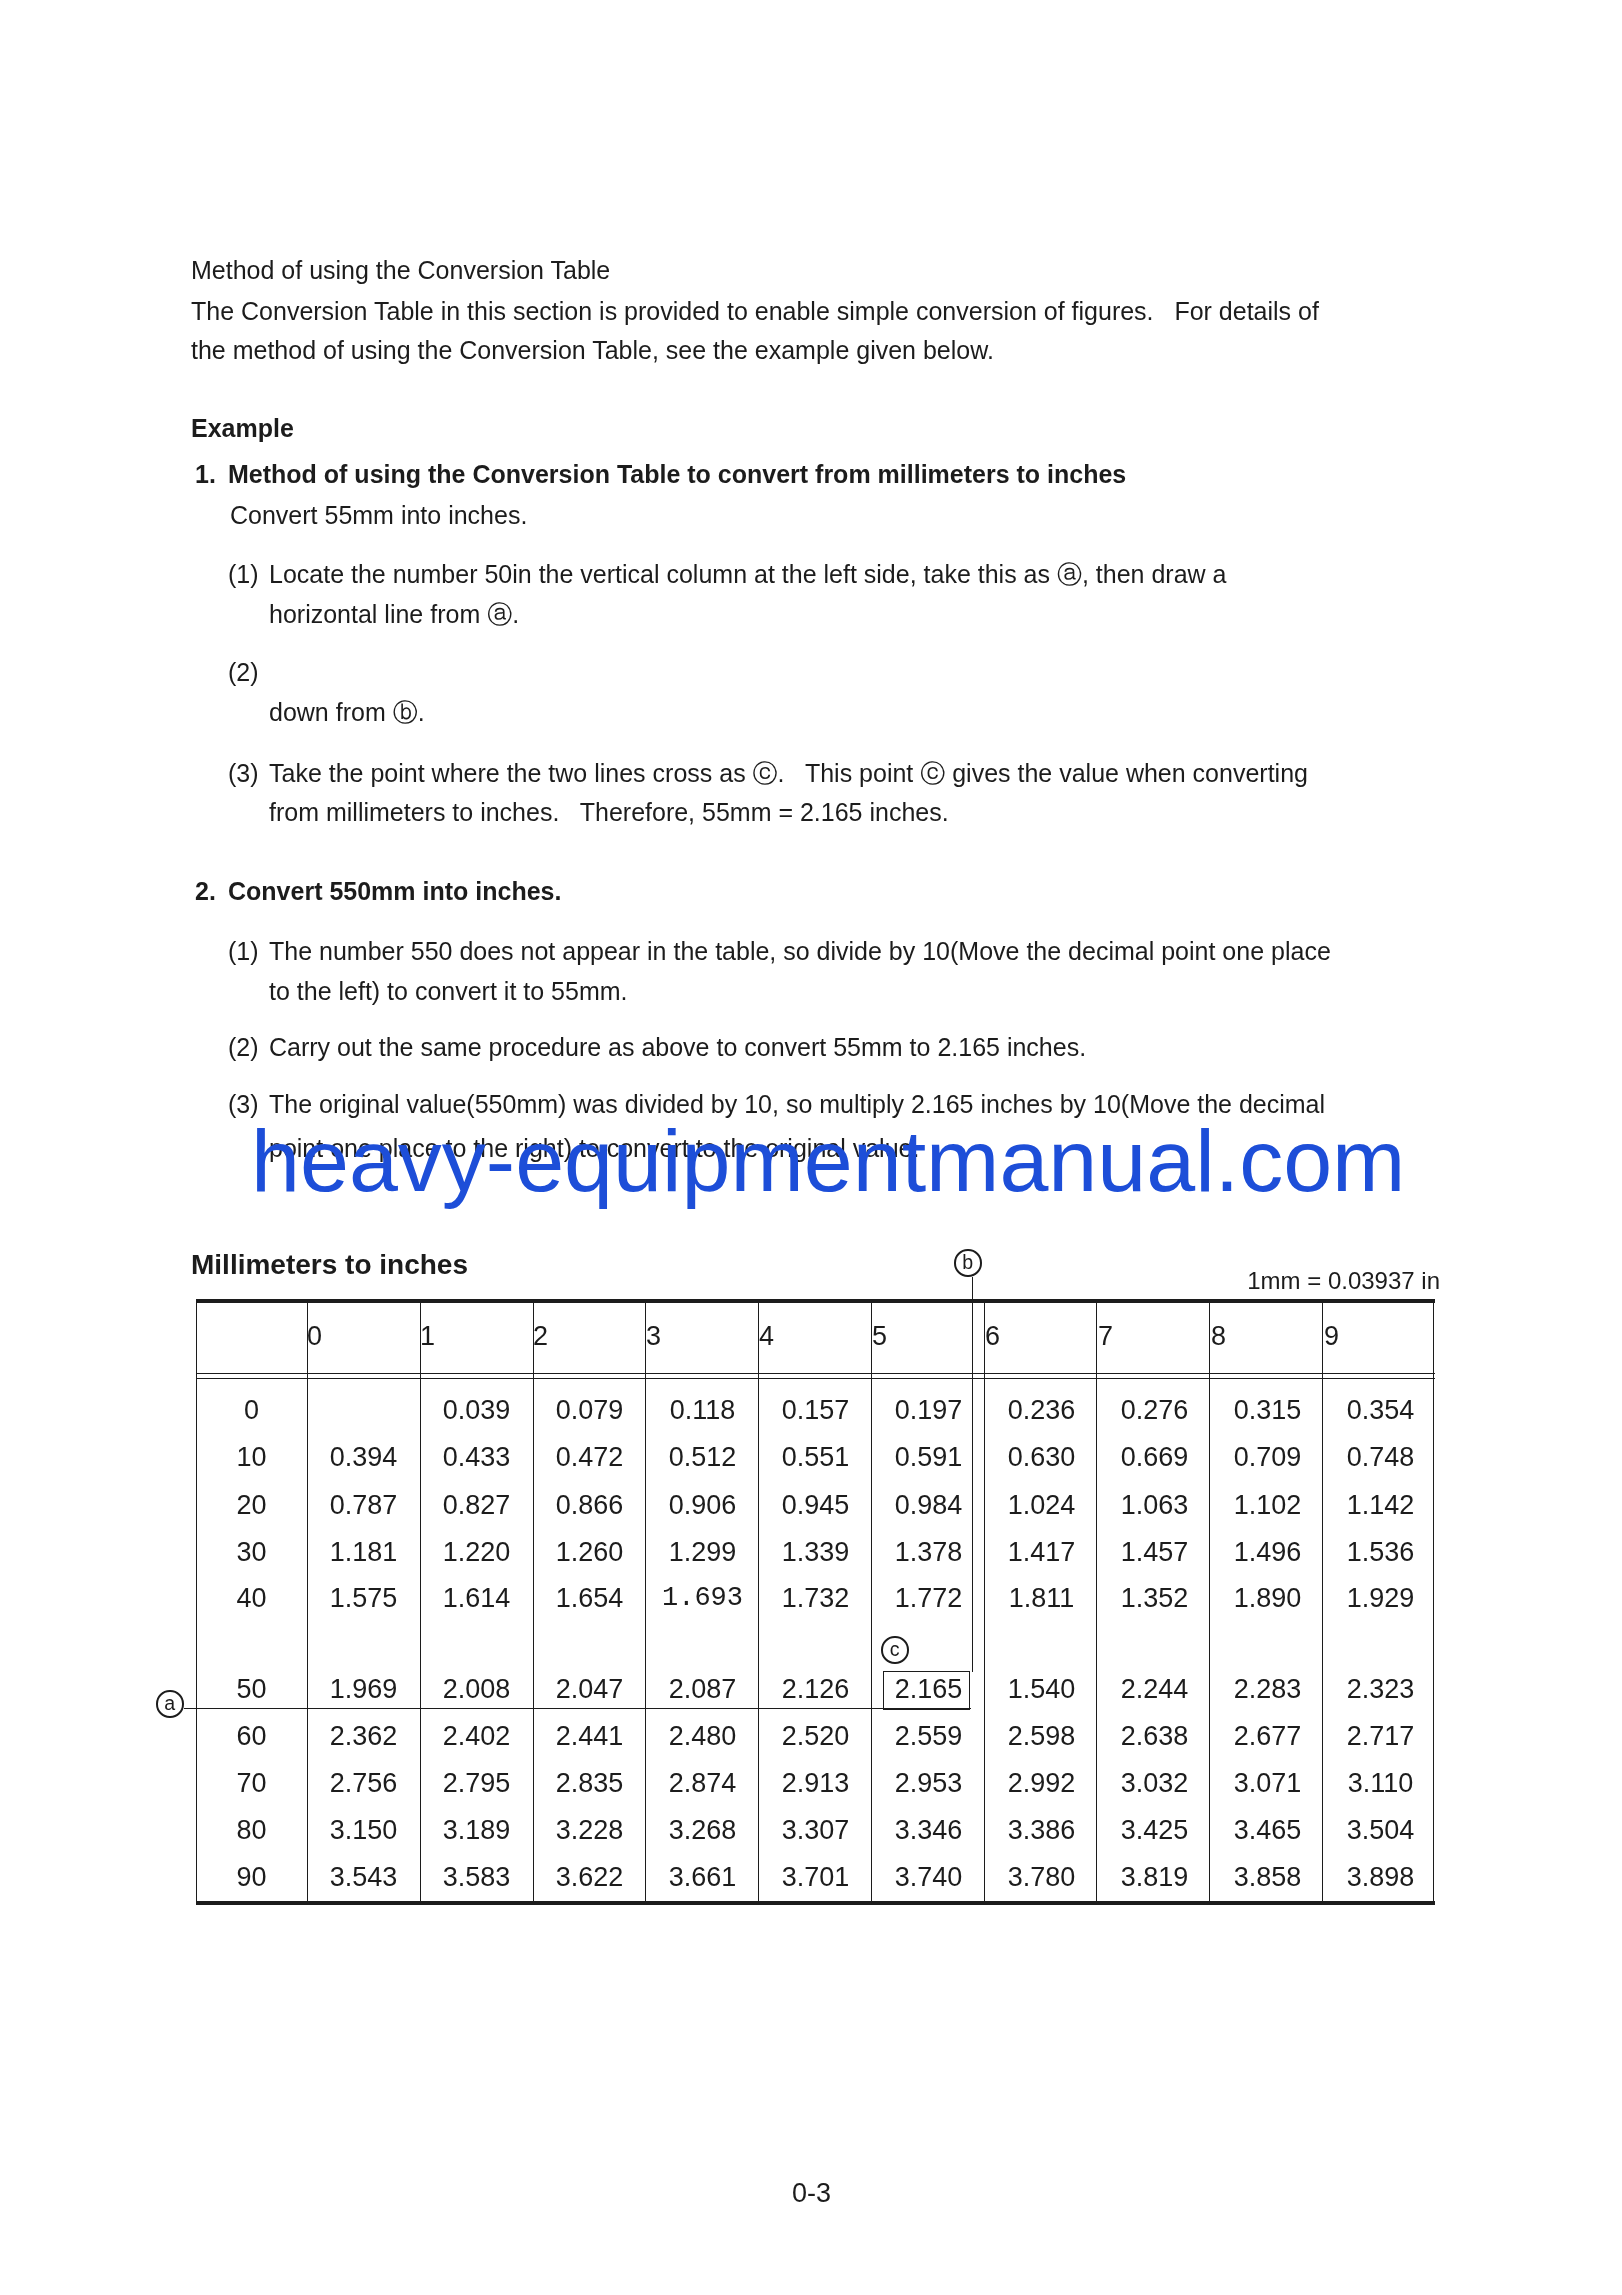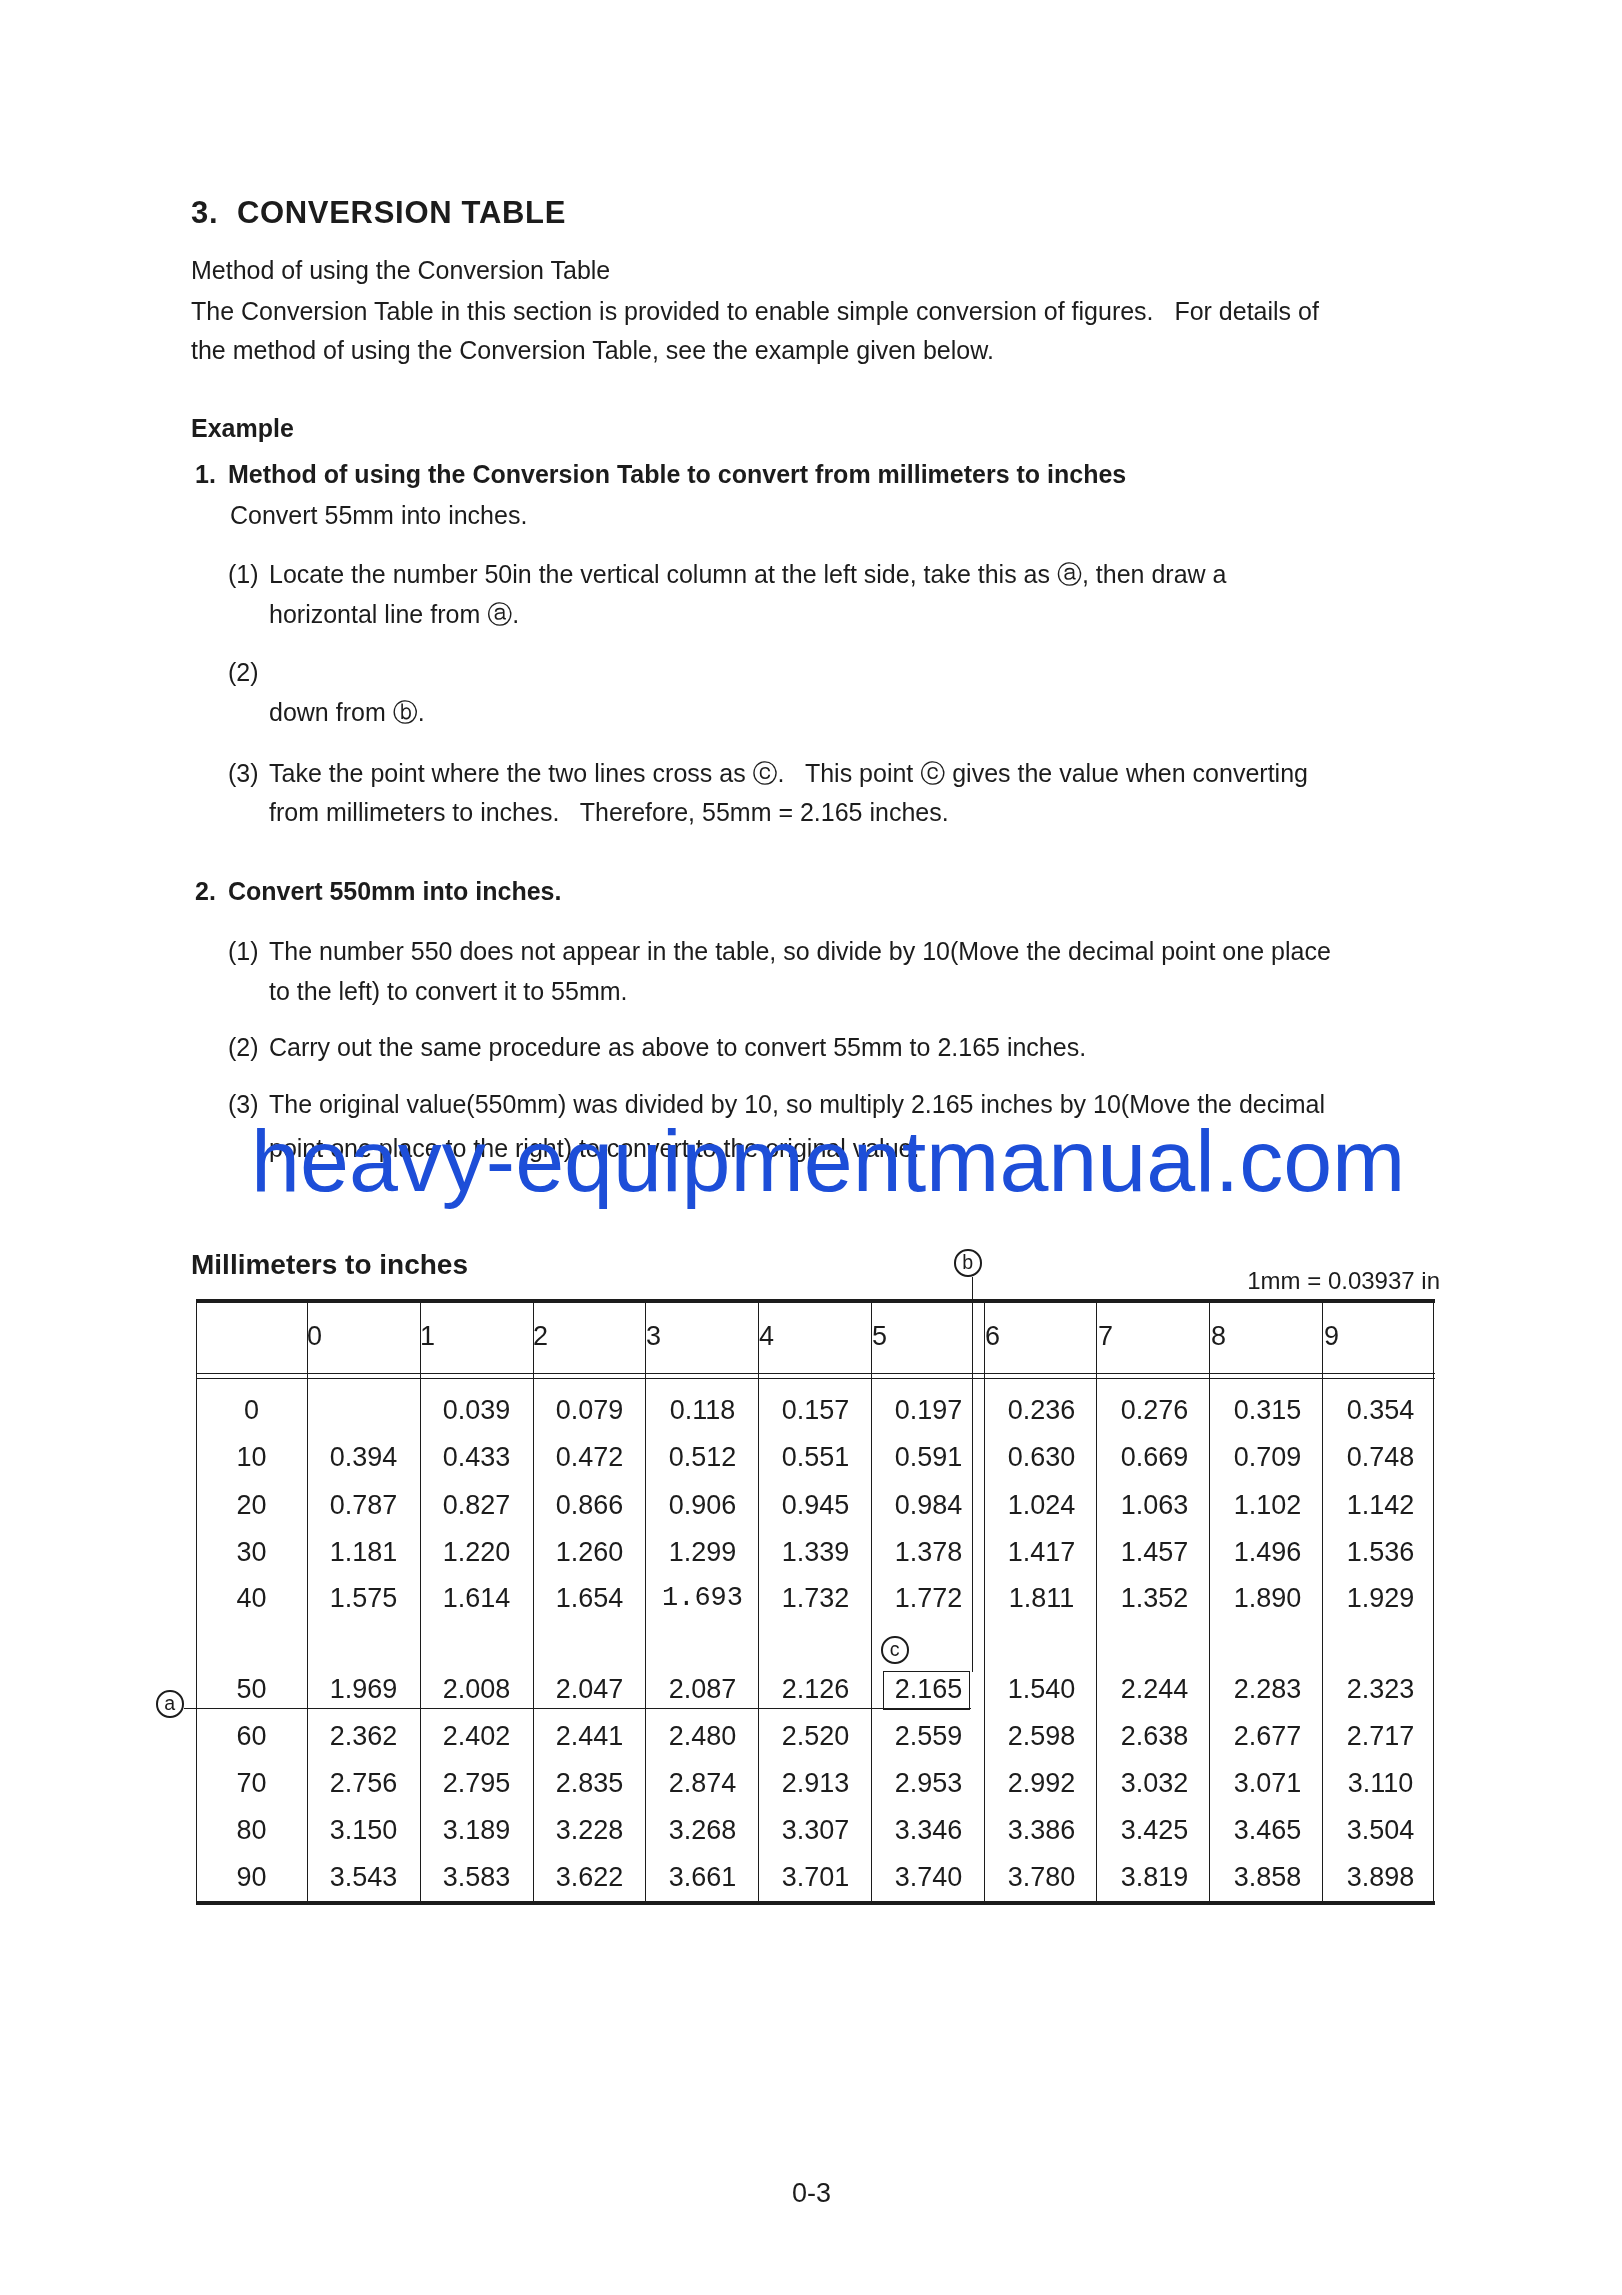--- a/index.html
+++ b/index.html
@@ -50,21 +50,20 @@
   }
   .cline{position:absolute;background:#1c1c1c;z-index:3;}
   .hlbox{position:absolute;border:1.3px solid #1c1c1c;box-sizing:border-box;z-index:3;}
   .footer{left:0;width:1623px;text-align:center;font-size:27px;}
 </style>
 </head>
 <body>
 
 <div class="page">
 
-  <div class="t title" style="left:191px;top:192px">3.  CONVERSION TABLE</div>
   <div class="t" style="left:191px;top:250px">Method of using the Conversion Table</div>
   <div class="t" style="left:191px;top:291px">The Conversion Table in this section is provided to enable simple conversion of figures.   For details of</div>
   <div class="t" style="left:191px;top:330px">the method of using the Conversion Table, see the example given below.</div>
 
   <div class="t hd" style="left:191px;top:408px">Example</div>
 
   <div class="t hd" style="left:195px;top:454px">1.</div>
   <div class="t hd" style="left:228px;top:454px">Method of using the Conversion Table to convert from millimeters to inches</div>
   <div class="t" style="left:230px;top:495px">Convert 55mm into inches.</div>
 

